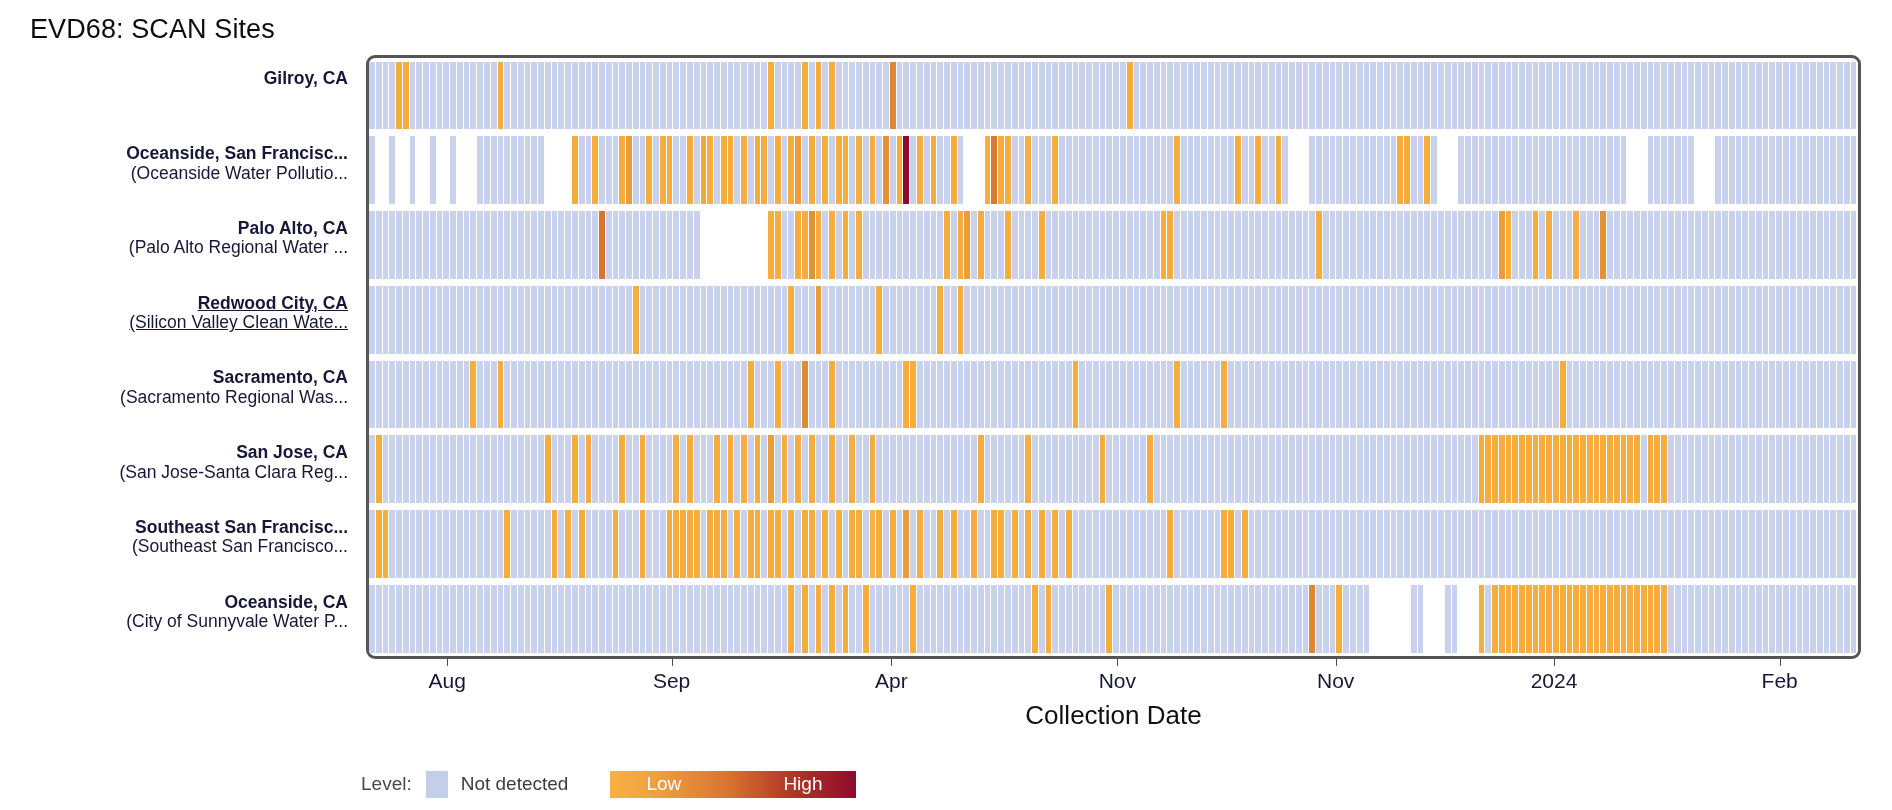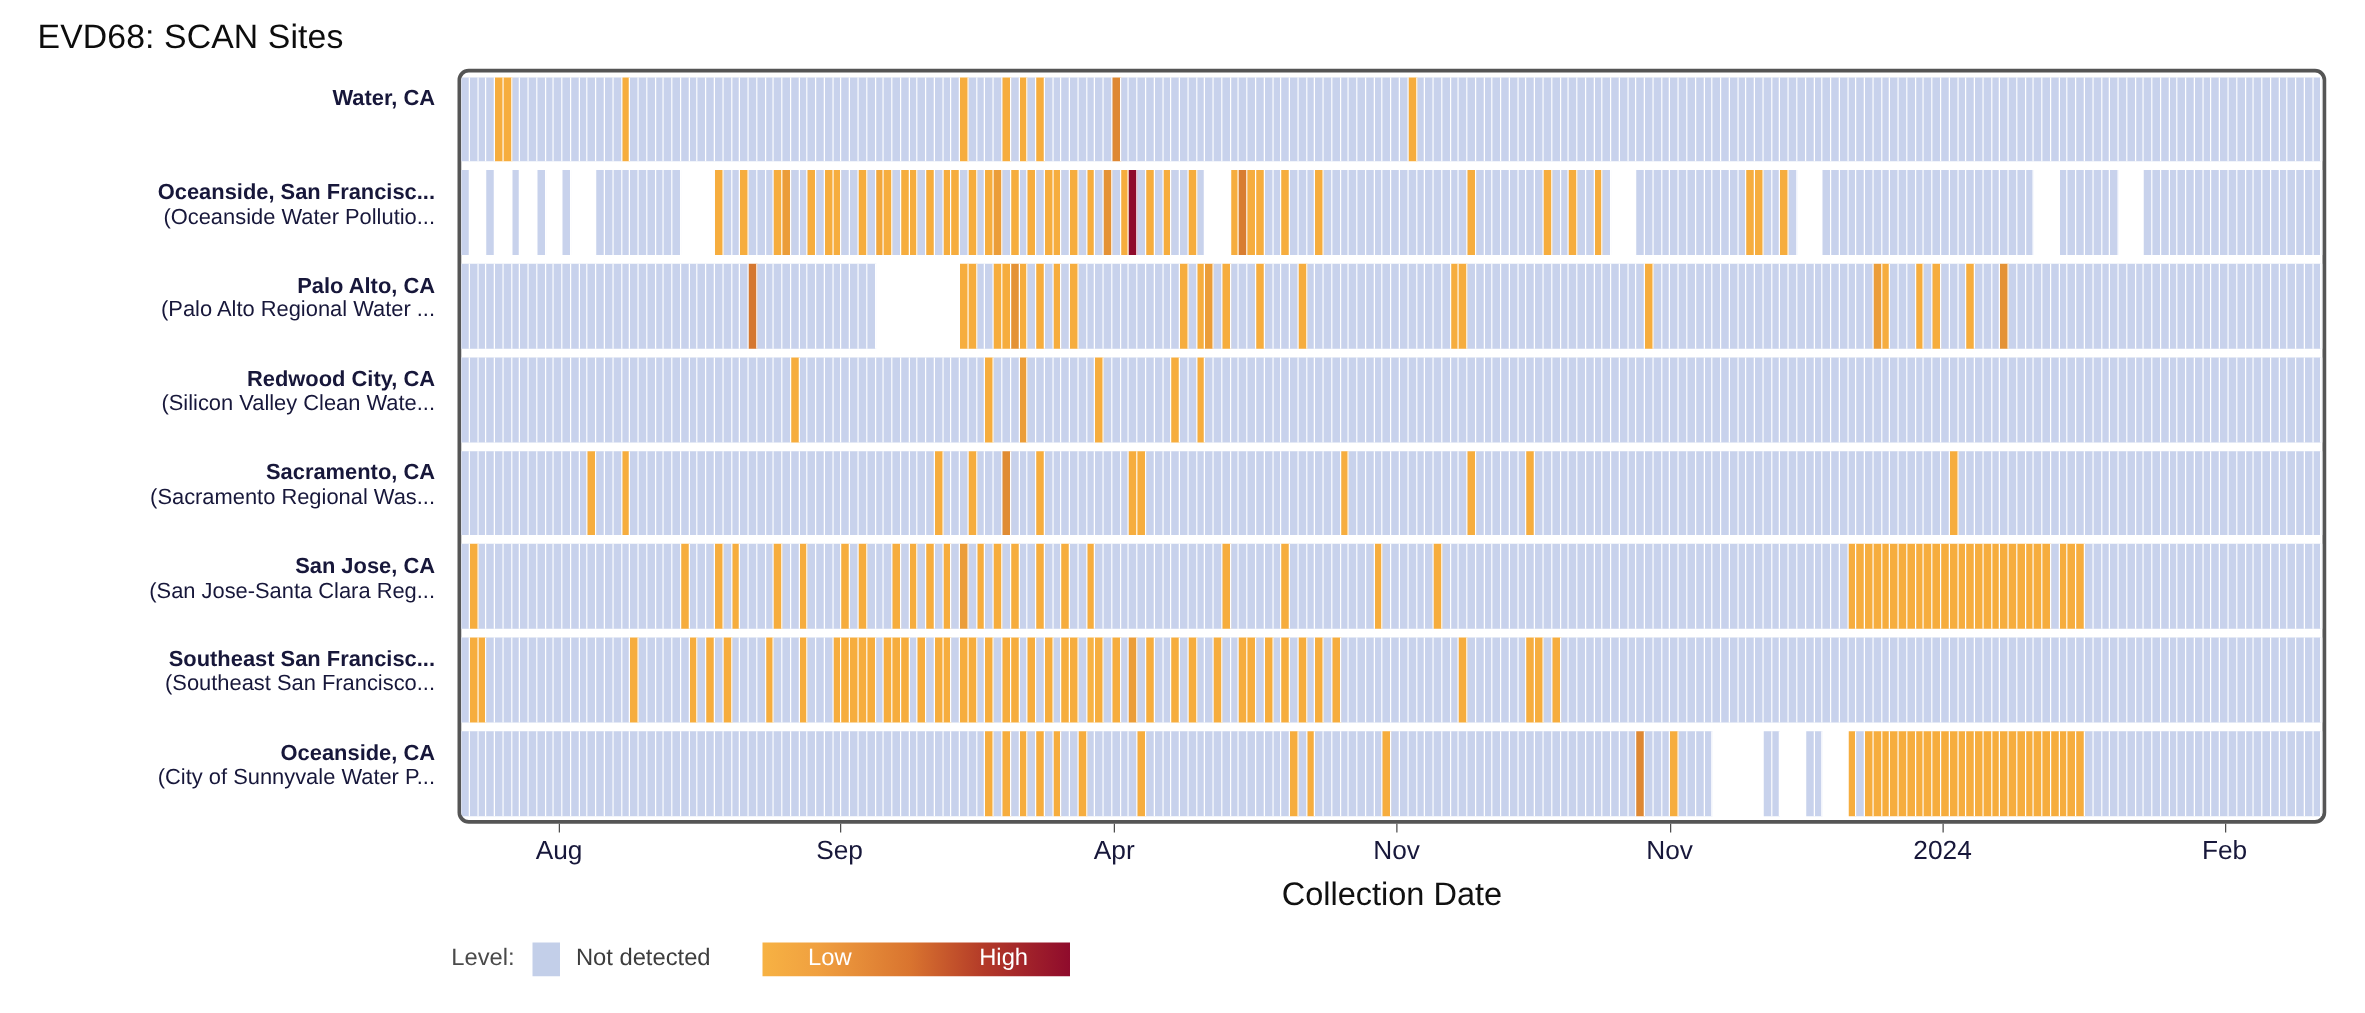--- a/index.html
+++ b/index.html
@@ -57,21 +57,21 @@
     font-size:21px;color:#17173a;
     transform:translateX(-50%);white-space:nowrap;
   }
   .axis-title{
     position:absolute;left:366px;top:700px;width:1495px;
     text-align:center;font-size:26px;color:#111111;
   }
 
   
   .legend{
-    position:absolute;left:366px;top:750px;width:1495px;height:34px;
+    position:absolute;left:366px;top:767px;width:1495px;height:34px;
     display:flex;align-items:center;
   }
   .legend-inner{display:flex;align-items:center;position:absolute;left:-5px;}
   .legend-title{font-size:19px;color:#4a4a4a;margin-right:14px;}
   .legend-swatch{
     width:22px;height:27px;background:#c3cfe9;margin-right:13px;
   }
   .legend-nd{font-size:19px;color:#3d3d3d;margin-right:42px;white-space:nowrap;}
   .legend-gradient{
     position:relative;width:246px;height:27px;
@@ -83,31 +83,31 @@
 </style>
 </head>
 <body>
 
 <div class="page">
 
   <div class="chart-title">EVD68: SCAN Sites</div>
 
   <div class="labels">
       <div class="label-block" style="top: 14.375px;">
-        <div class="label-main">Water, CA</div>
+        <div class="label-main">Gilroy, CA</div>
       </div>
       <div class="label-block" style="top: 89.125px;">
         <div class="label-main">Oceanside, San Francisc...</div>
         <div class="label-sub">(Oceanside Water Pollutio...</div>
       </div>
       <div class="label-block" style="top: 163.875px;">
         <div class="label-main">Palo Alto, CA</div>
         <div class="label-sub">(Palo Alto Regional Water ...</div>
       </div>
-      <div class="label-block" style="top: 238.625px;">
+      <div class="label-block" style="top: 238.625px; text-decoration: underline;">
         <div class="label-main">Redwood City, CA</div>
         <div class="label-sub">(Silicon Valley Clean Wate...</div>
       </div>
       <div class="label-block" style="top: 313.375px;">
         <div class="label-main">Sacramento, CA</div>
         <div class="label-sub">(Sacramento Regional Was...</div>
       </div>
       <div class="label-block" style="top: 388.125px;">
         <div class="label-main">San Jose, CA</div>
         <div class="label-sub">(San Jose-Santa Clara Reg...</div>

